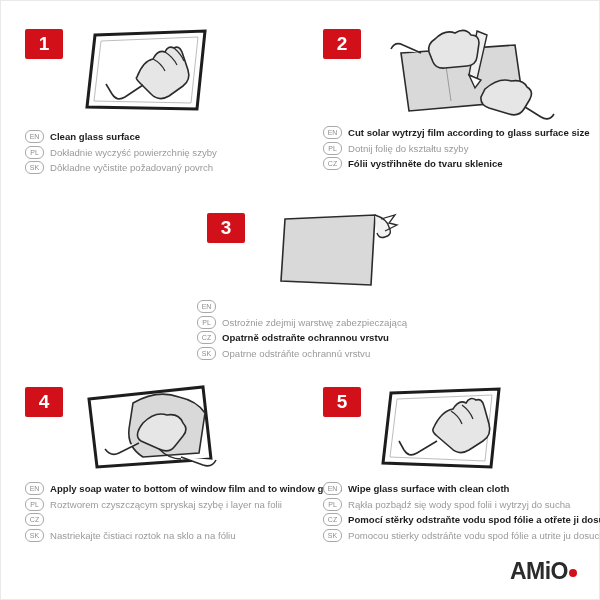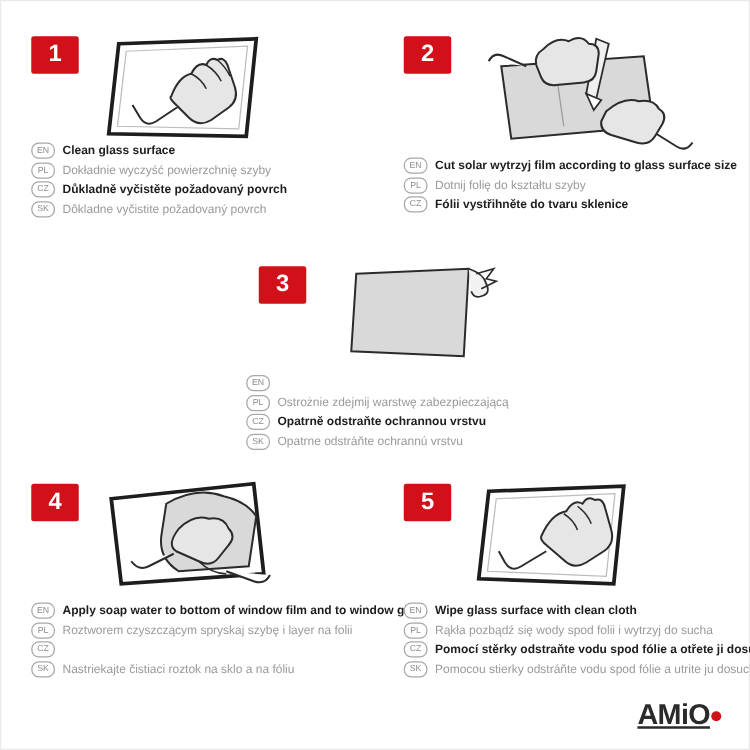--- a/index.html
+++ b/index.html
@@ -58,21 +58,20 @@
   .line.primary .txt{font-weight:bold;color:#1d1d1d;}
   .line.muted .txt{color:#9a9a9a;}
   .logo{
     position:absolute;
     right:22px;bottom:14px;
     font-size:23px;
     font-weight:bold;
     color:#2b2b2b;
     letter-spacing:-0.5px;
     font-family:"Liberation Sans", sans-serif;
-    text-decoration:underline;
   }
   .logo .dot{
     display:inline-block;
     width:8px;height:8px;
     background:#d1101a;
     border-radius:50%;
     margin-left:1px;
     vertical-align:2px;
   }
   svg{display:block;overflow:visible;}
@@ -88,32 +87,28 @@
       <svg width="180" height="95" viewBox="0 0 180 95" aria-hidden="true">
         <path d="M18 10 L128 6 L120 84 L10 82 Z" fill="#ffffff" stroke="#1d1d1d" stroke-width="3"></path>
         <path d="M24 16 L121 12 L114 78 L17 76 Z" fill="#ffffff" stroke="#bdbdbd" stroke-width="1"></path>
         <path d="M60 52 q6 -16 16 -18 q5 -10 12 -7 q3 -7 9 -4 q5 -3 8 4 l6 18 q3 10 -5 16 l-14 10 q-10 6 -18 -2 l-12 -12 q-4 -4 -2 -5z" fill="#e6e6e6" stroke="#2b2b2b" stroke-width="1.6"></path>
         <path d="M76 34 q8 4 12 12" fill="none" stroke="#2b2b2b" stroke-width="1.2"></path>
         <path d="M88 27 q8 5 12 13" fill="none" stroke="#2b2b2b" stroke-width="1.2"></path>
         <path d="M97 23 q7 6 10 13" fill="none" stroke="#2b2b2b" stroke-width="1.2"></path>
         <path d="M66 60 l-18 12 q-8 5 -13 -3 l-6 -10" fill="#ffffff" stroke="#2b2b2b" stroke-width="1.6"></path>
       </svg>
     </div>
-    <div class="lines" style="left:0px;top:84px;width:270px;">
+    <div class="lines" style="left:0px;top:100px;width:270px;">
       <div class="line primary">
         <span class="lang">EN</span>
         <span class="txt">Clean glass surface</span>
       </div>
       <div class="line muted">
         <span class="lang">PL</span>
         <span class="txt">Dokładnie wyczyść powierzchnię szyby</span>
-      </div>
-      <div class="line primary">
-        <span class="lang">CZ</span>
-        <span class="txt">Důkladně vyčistěte požadovaný povrch</span>
       </div>
       <div class="line muted">
         <span class="lang">SK</span>
         <span class="txt">Dôkladne vyčistite požadovaný povrch</span>
       </div>
     </div>
   </div>
 
   <div class="step" style="left:322px;top:28px;">
     <div class="badge">2</div>

